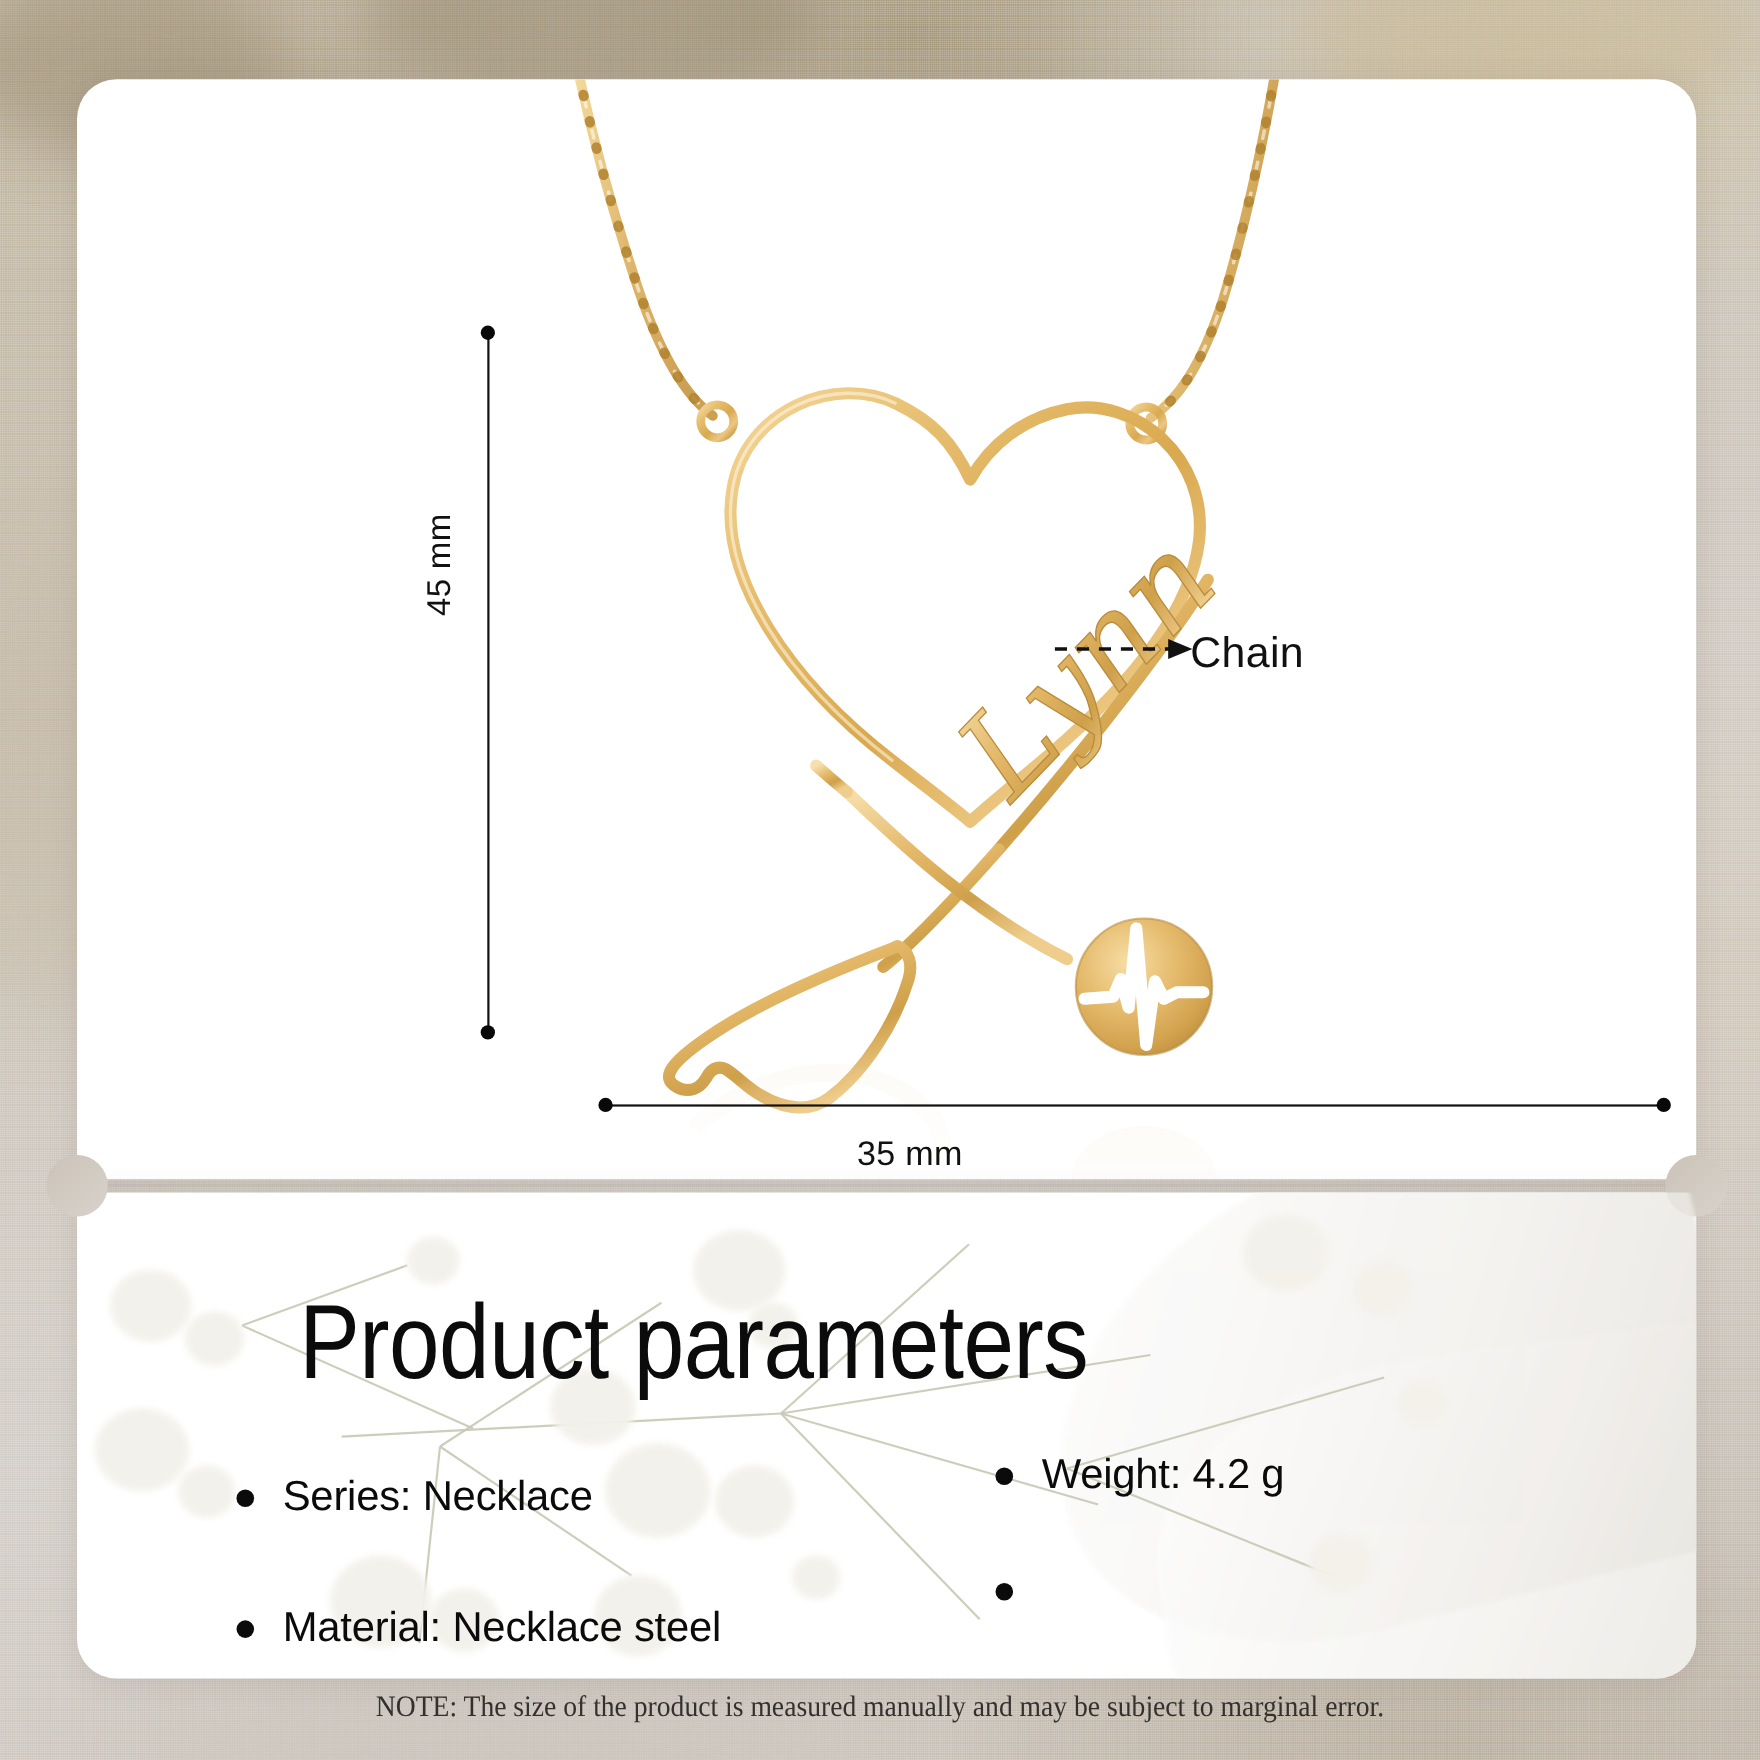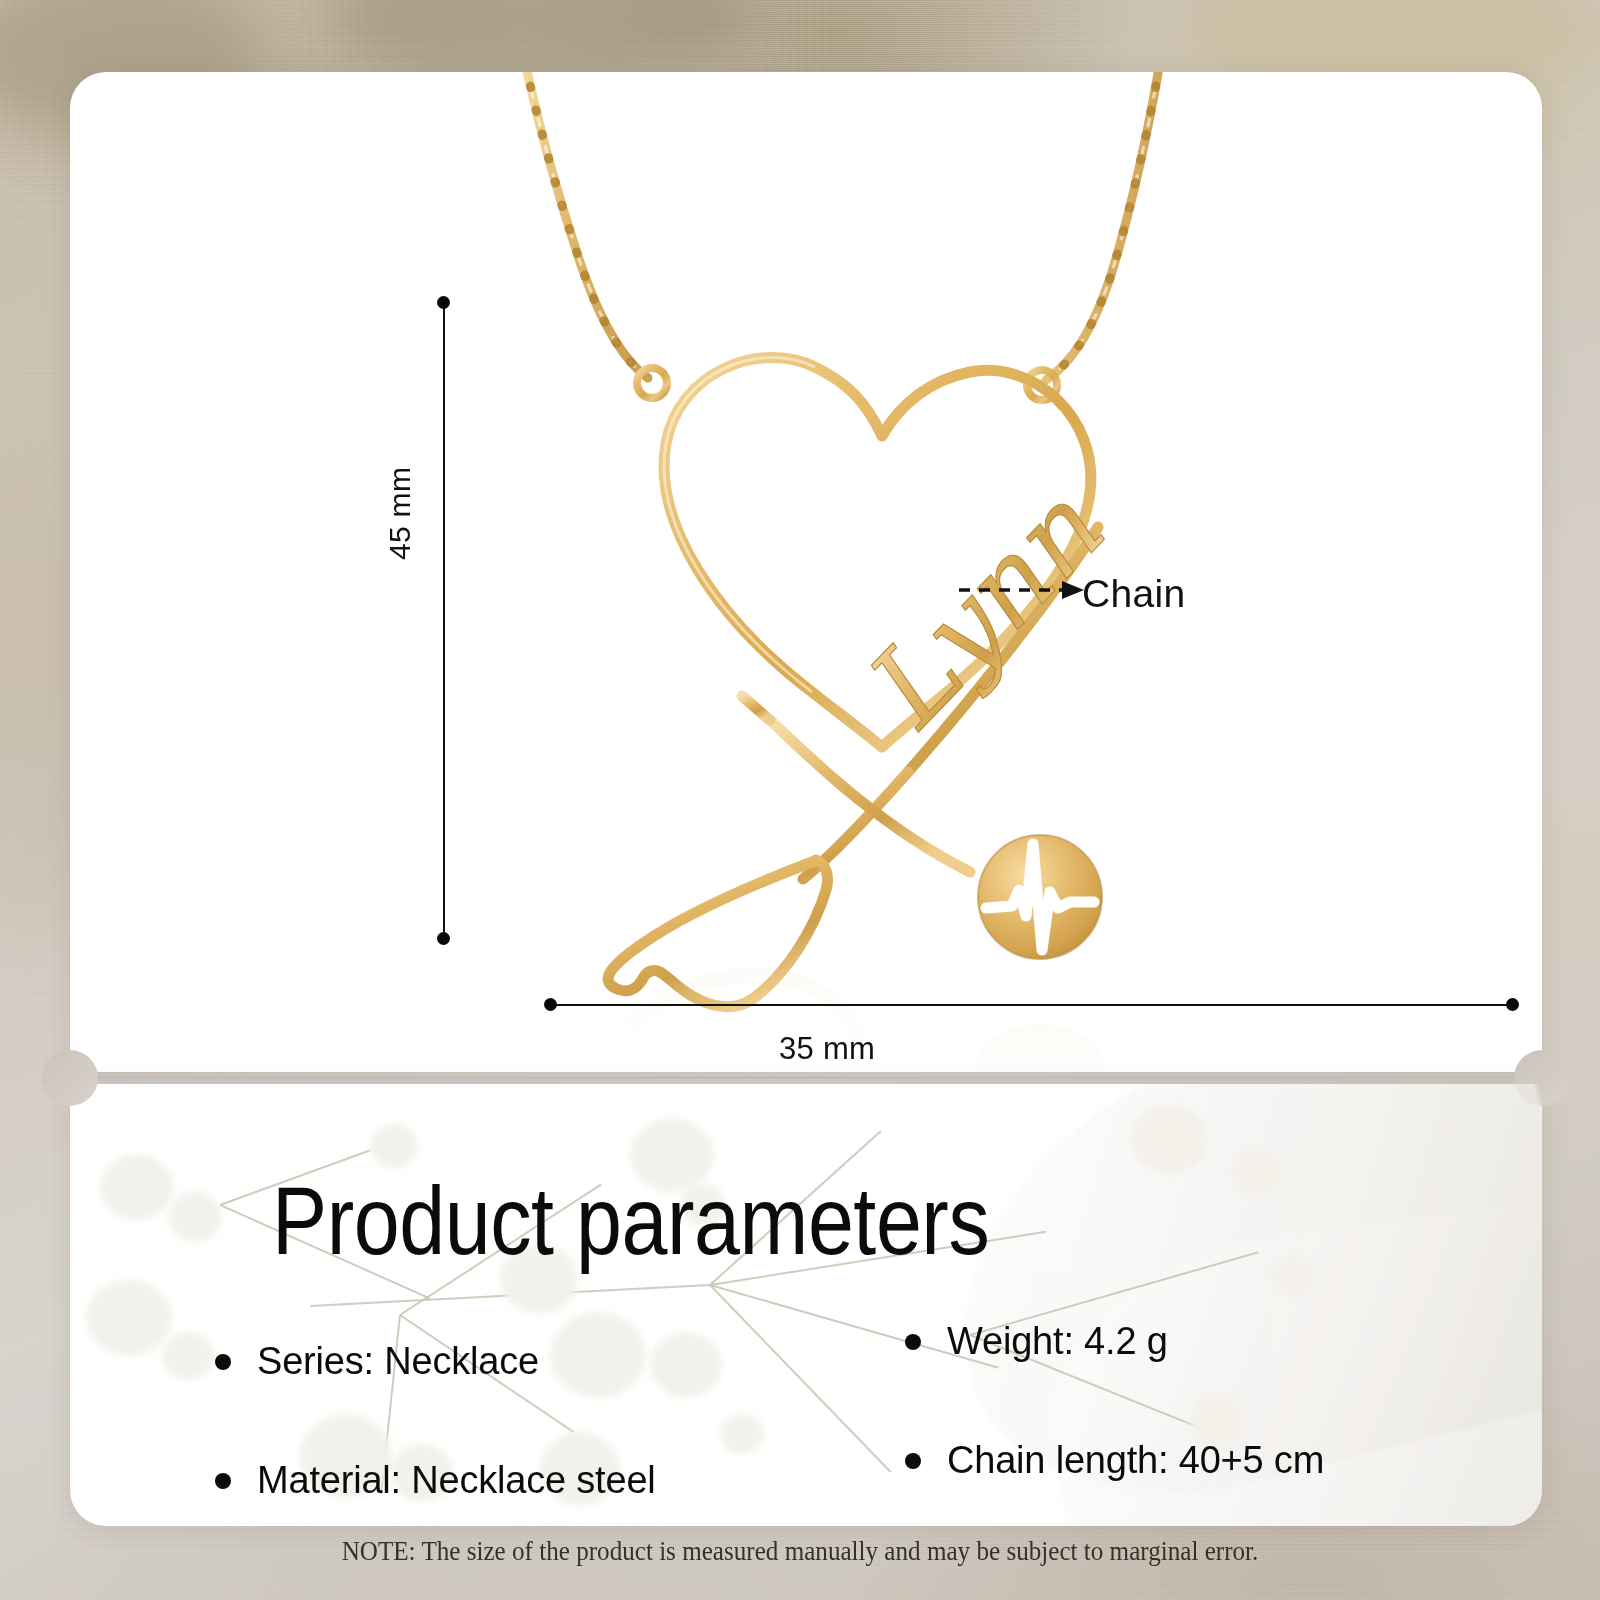--- a/index.html
+++ b/index.html
@@ -297,19 +297,18 @@
     </div>
   </div>
 
   <div class="spec-col" id="spec-col-right">
     <div class="spec-item">
       <span class="spec-bullet"></span>
       <span class="spec-text">Weight: 4.2 g</span>
     </div>
     <div class="spec-item">
       <span class="spec-bullet"></span>
-      <span class="spec-text">Chain length: 40+5 cm</span>
     </div>
   </div>
 
   <div id="note">NOTE: The size of the product is measured manually and may be subject to marginal error.</div>
 
 </div>
 
 </body></html>

